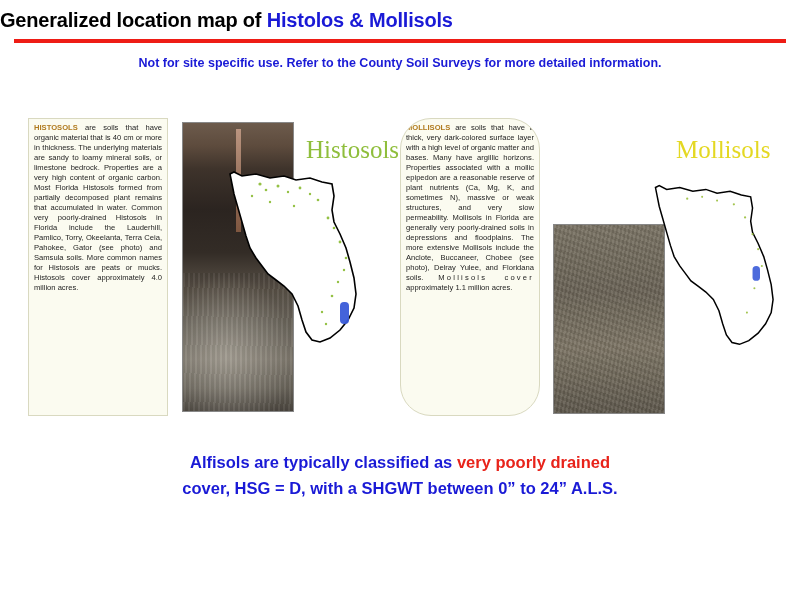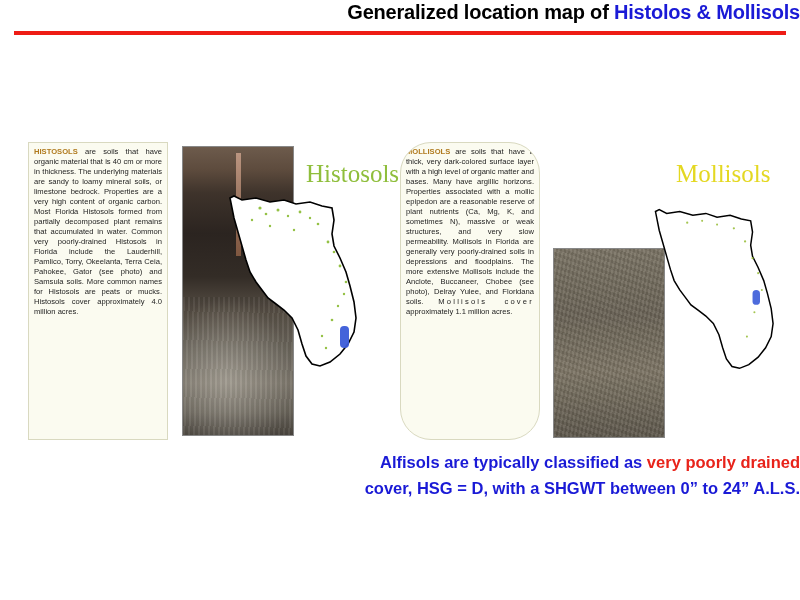--- a/index.html
+++ b/index.html
@@ -14,21 +14,22 @@
     overflow: hidden;
     position: relative;
   }
   .slide {
     position: relative;
     width: 800px;
     height: 600px;
   }
   
   .title-block {
-    text-align: right;
+    text-align: left;
+    padding-top: 8px;
   }
   .title-line {
     font-weight: bold;
     line-height: 1.22;
     letter-spacing: -0.2px;
   }
   .title-line1 {
     font-size: 20px;
     color: #000000;
   }
@@ -53,21 +54,20 @@
     color: #1a1ad6;
   }
 
   
   .content {
     position: absolute;
     top: 118px;
     left: 0;
     width: 800px;
     height: 310px;
-    margin-top: 24px;
   }
   .panel {
     position: absolute;
     top: 0;
   }
   
   .text-col {
     width: 140px;
     height: 298px;
     background: #fbfbf0;
@@ -149,39 +149,40 @@
     position: absolute;
   }
   .map-svg { display: block; }
 
   
   .bottom {
     position: absolute;
     top: 450px;
     left: 0;
     width: 800px;
-    text-align: right;
+    text-align: center;
     font-size: 16.5px;
     font-weight: bold;
     line-height: 1.55;
   }
 </style>
 </head>
 <body>
 
 <div class="slide">
 
   <div class="title-block">
     <div class="title-line title-line1">
       <span class="black">Generalized location map of </span><span class="blue">Histolos &amp; Mollisols</span>
     </div>
   </div>
 
   <div class="red-rule"></div>
 
+  <div class="subtitle">Not for site specific use.  Refer to the County Soil Surveys for more detailed information.</div>
 
   <div class="content">
 
     <div class="panel text-col histosols" style="left:28px;">
       <span class="lead">HISTOSOLS</span><span> are soils that have organic material that is 40 cm or more in thickness. The underlying materials are sandy to loamy mineral soils, or limestone bedrock. Properties are a very high content of organic carbon. Most Florida Histosols formed from partially decomposed plant remains that accumulated in water. Common very poorly-drained Histosols in Florida include the Lauderhill, Pamlico, Torry, Okeelanta, Terra Ceia, Pahokee, Gator (see photo) and Samsula soils. More common names for Histosols are peats or mucks. Histosols cover approximately 4.0 million acres.</span>
     </div>
 
     <div class="panel photo photo-histosol" style="left:182px;top:4px;"></div>
 
     <div class="map-label label-histosols" style="left:306px;top:18px;">Histosols</div>

